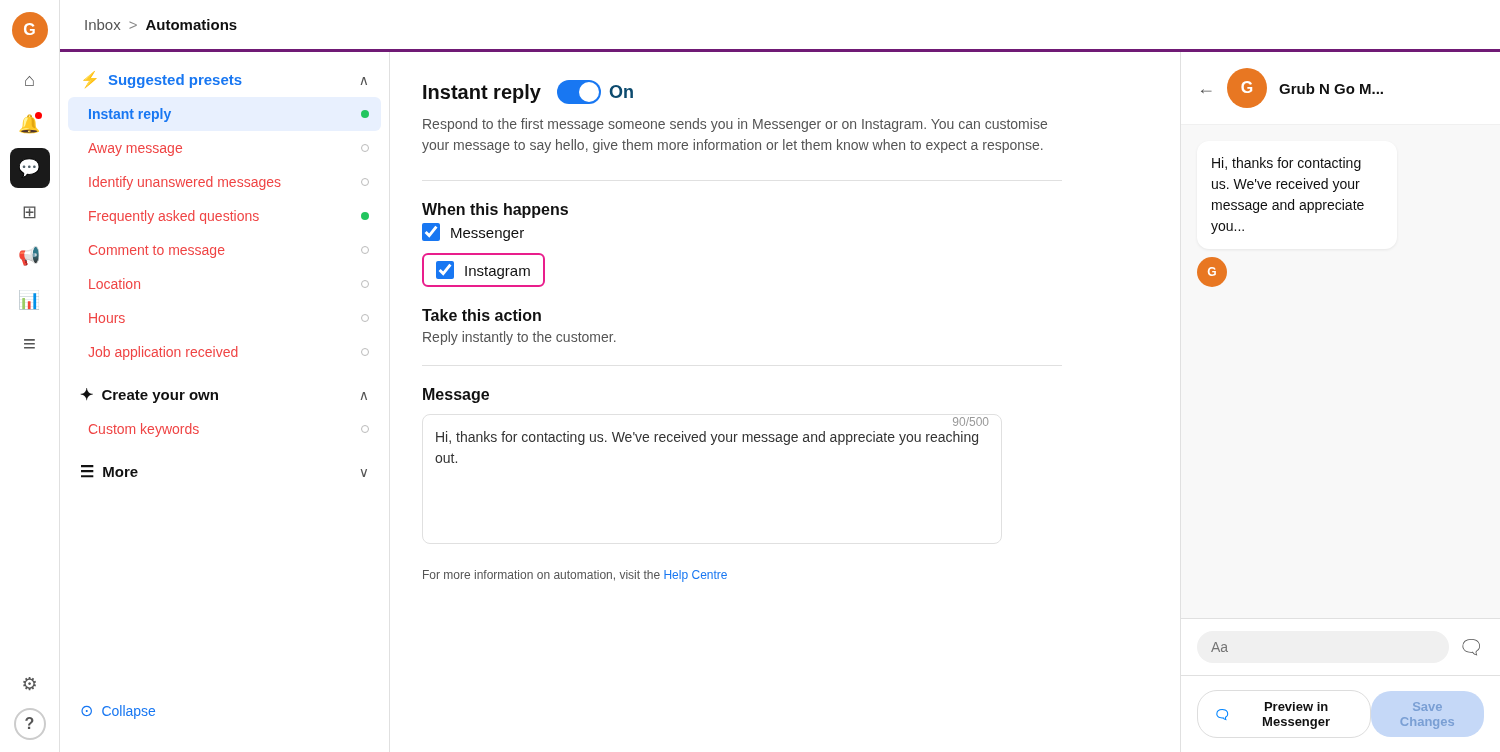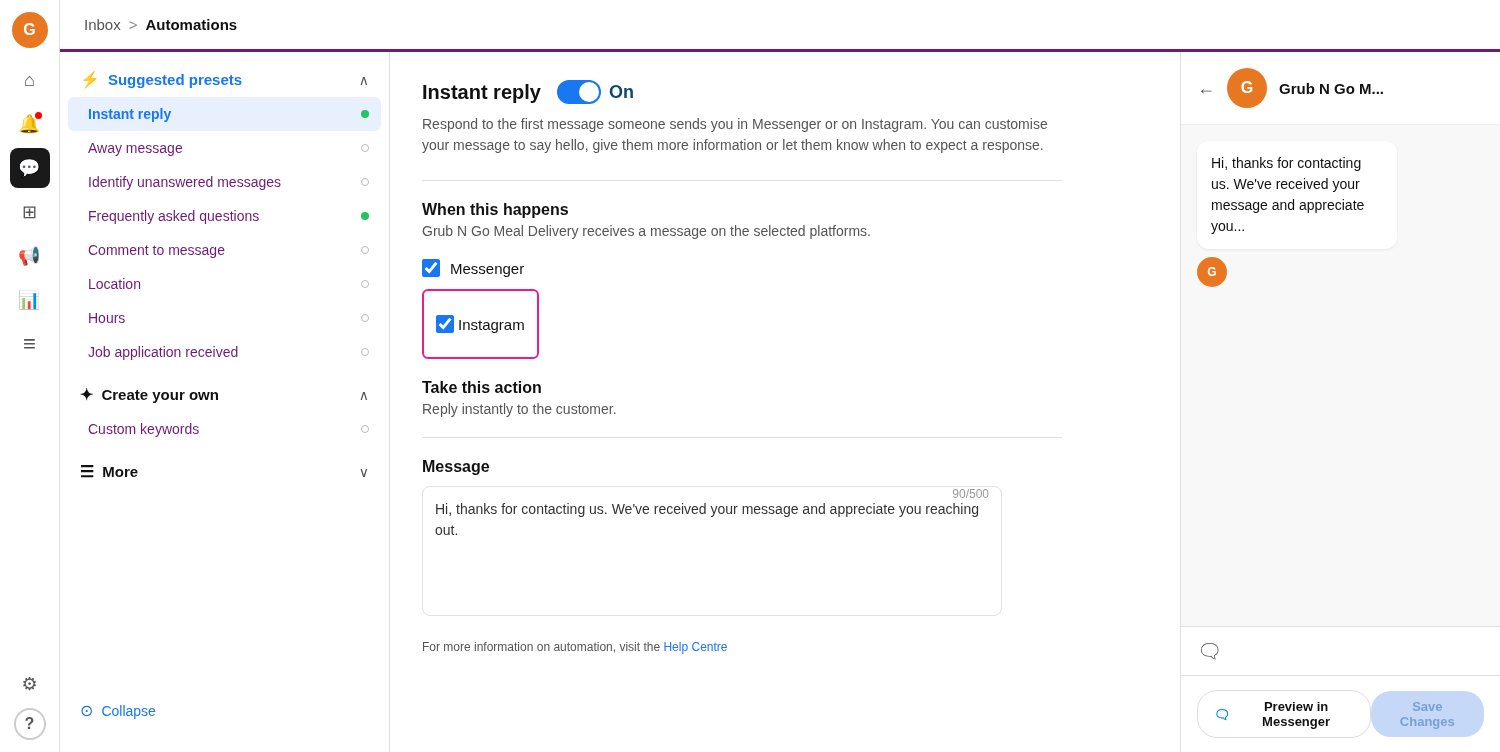--- a/index.html
+++ b/index.html
@@ -91,21 +91,21 @@
       font-size: 15px; font-weight: 700; color: #1877f2;
     }
     .sidebar-section-header .section-title .lightning {
       color: #1877f2; font-size: 16px;
     }
     .sidebar-chevron { font-size: 14px; color: #555; }
 
     .sidebar-item {
       display: flex; align-items: center; justify-content: space-between;
       padding: 9px 20px 9px 28px;
-      cursor: pointer; font-size: 14px; color: #701a75;
+      cursor: pointer; font-size: 14px; color: #ef4444;
     }
     .sidebar-item.active {
       background: #e8f0fe; color: #1877f2; font-weight: 600;
       border-radius: 6px; margin: 0 8px; padding: 9px 12px 9px 20px;
     }
     .sidebar-item .dot {
       width: 8px; height: 8px; border-radius: 50%;
     }
     .sidebar-item.active .dot { background: #22c55e; }
     .sidebar-item .dot-empty { width: 8px; height: 8px; border-radius: 50%; border: 1.5px solid #bbb; }
@@ -176,22 +176,22 @@
 
     .checkbox-row {
       display: flex; align-items: center; gap: 10px;
       margin-bottom: 12px; font-size: 15px; color: #111;
     }
     .checkbox-row input[type=checkbox] {
       width: 18px; height: 18px; accent-color: #1877f2; cursor: pointer;
     }
 
     .instagram-box {
-      display: inline-flex; align-items: center; gap: 4px;
-      border: 2px solid #e91e8c; border-radius: 6px; padding: 24px 12px;
+      display: inline-flex; align-items: center; gap: 10px;
+      border: 2px solid #e91e8c; border-radius: 6px; padding: 6px 12px;
       font-size: 15px; color: #111; cursor: pointer;
     }
     .instagram-box input[type=checkbox] {
       width: 18px; height: 18px; accent-color: #1877f2;
     }
 
     .action-title { font-size: 16px; font-weight: 700; color: #111; margin-bottom: 4px; margin-top: 20px; }
     .action-desc { font-size: 14px; color: #555; margin-bottom: 20px; }
 
     .message-title { font-size: 16px; font-weight: 700; color: #111; margin-bottom: 10px; }
@@ -410,21 +410,20 @@
             <div class="toggle-switch"></div>
             <span class="toggle-label">On</span>
           </div>
         </div>
 
         <p class="panel-desc">Respond to the first message someone sends you in Messenger or on Instagram. You can customise your message to say hello, give them more information or let them know when to expect a response.</p>
 
         <hr class="section-divider">
 
         <div class="when-title">When this happens</div>
-        <div class="when-desc">Grub N Go Meal Delivery receives a message on the selected platforms.</div>
 
         <div class="checkbox-row">
           <input type="checkbox" checked="" style="">
           <span>Messenger</span>
         </div>
 
         <div class="instagram-box">
           <input type="checkbox" checked="" style="">
           <span>Instagram</span>
         </div>
@@ -458,20 +457,21 @@
         </div>
 
         <div class="chat-messages">
           <div class="chat-bubble">Hi, thanks for contacting us. We've received your message and appreciate you...</div>
           <div class="chat-bubble-row">
             <div class="chat-avatar-small">G</div>
           </div>
         </div>
 
         <div class="chat-input-row">
+          <input class="chat-input" type="text" placeholder="Aa" style="">
           <span class="chat-send-icon">🗨</span>
         </div>
 
         <div class="preview-footer">
           <button class="preview-btn">
             <span style="color:#0084ff;">🗨</span>
             <span>Preview in Messenger</span>
           </button>
           <button class="save-btn">Save Changes</button>
         </div>

